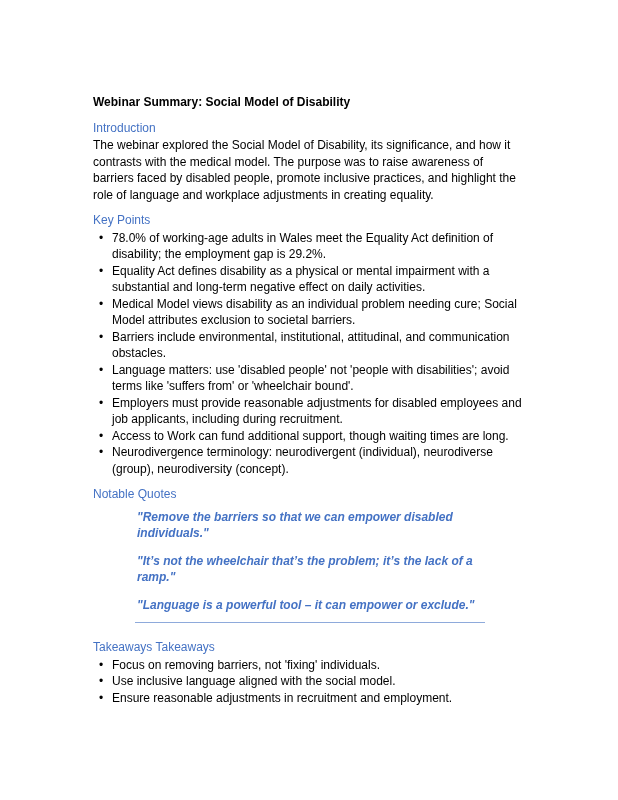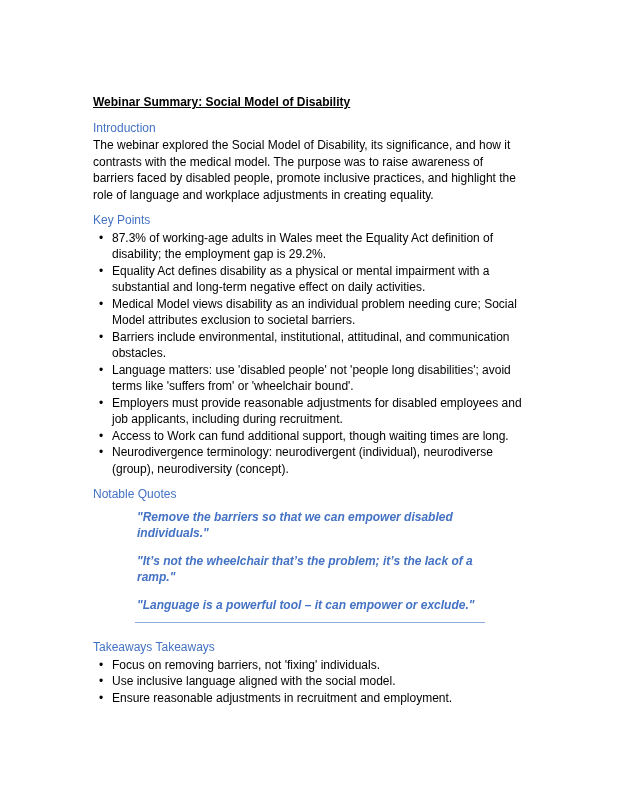--- a/index.html
+++ b/index.html
@@ -29,21 +29,20 @@
     width: 432px;
     font-size: 12px;
     line-height: 16.5px;
   }
   .doc-title {
     font-size: 12px;
     line-height: 16.5px;
     font-weight: 700;
     margin: 0 0 8px 0;
     color: var(--text-black);
-    text-decoration: underline;
   }
   .sec-heading {
     font-size: 12px;
     line-height: 16.5px;
     font-weight: 400;
     color: var(--heading-blue);
     margin: 9px 0 1px 0;
   }
   .sec-heading.after-rule {
     margin-top: 16px;
@@ -89,25 +88,25 @@
   <h1 class="doc-title">Webinar Summary: Social Model of Disability</h1>
 
   <section>
     <h2 class="sec-heading">Introduction</h2>
     <p class="body-para">The webinar explored the Social Model of Disability, its significance, and how it contrasts with the medical model. The purpose was to raise awareness of barriers faced by disabled people, promote inclusive practices, and highlight the role of language and workplace adjustments in creating equality.</p>
   </section>
 
   <section>
     <h2 class="sec-heading">Key Points</h2>
     <ul class="bullets">
-      <li>87.3% of working-age adults in Wales meet the Equality Act definition of disability; the employment gap is 29.2%.</li>
+      <li>78.0% of working-age adults in Wales meet the Equality Act definition of disability; the employment gap is 29.2%.</li>
       <li>Equality Act defines disability as a physical or mental impairment with a substantial and long-term negative effect on daily activities.</li>
       <li>Medical Model views disability as an individual problem needing cure; Social Model attributes exclusion to societal barriers.</li>
       <li>Barriers include environmental, institutional, attitudinal, and communication obstacles.</li>
-      <li>Language matters: use 'disabled people' not 'people long disabilities'; avoid terms like 'suffers from' or 'wheelchair bound'.</li>
+      <li>Language matters: use 'disabled people' not 'people with disabilities'; avoid terms like 'suffers from' or 'wheelchair bound'.</li>
       <li>Employers must provide reasonable adjustments for disabled employees and job applicants, including during recruitment.</li>
       <li>Access to Work can fund additional support, though waiting times are long.</li>
       <li>Neurodivergence terminology: neurodivergent (individual), neurodiverse (group), neurodiversity (concept).</li>
     </ul>
   </section>
 
   <section>
     <h2 class="sec-heading">Notable Quotes</h2>
     <div class="quotes-block">
       <p class="quote-text">"Remove the barriers so that we can empower disabled individuals."</p>

